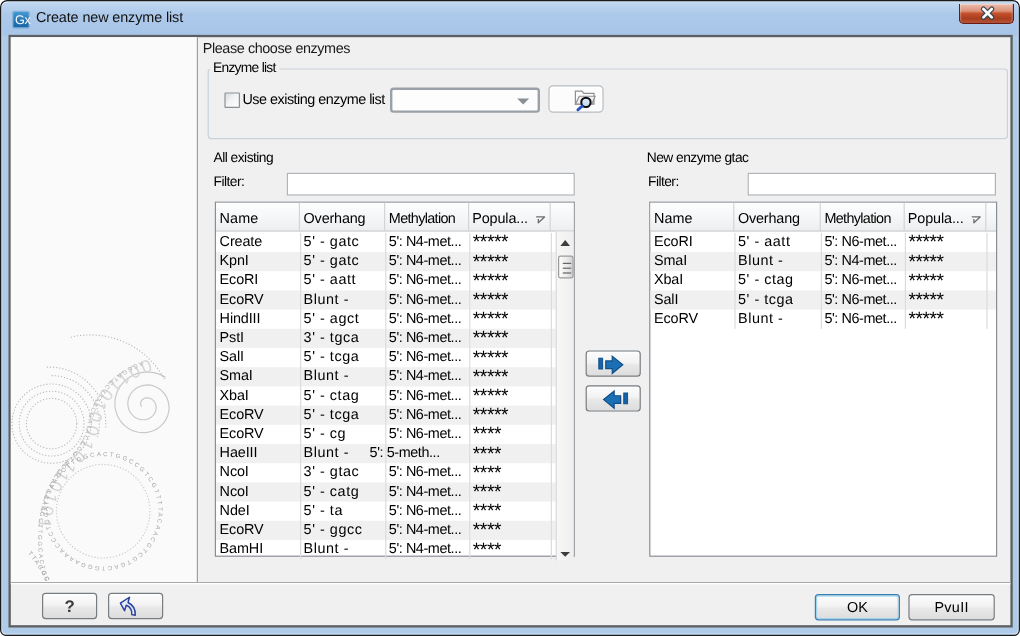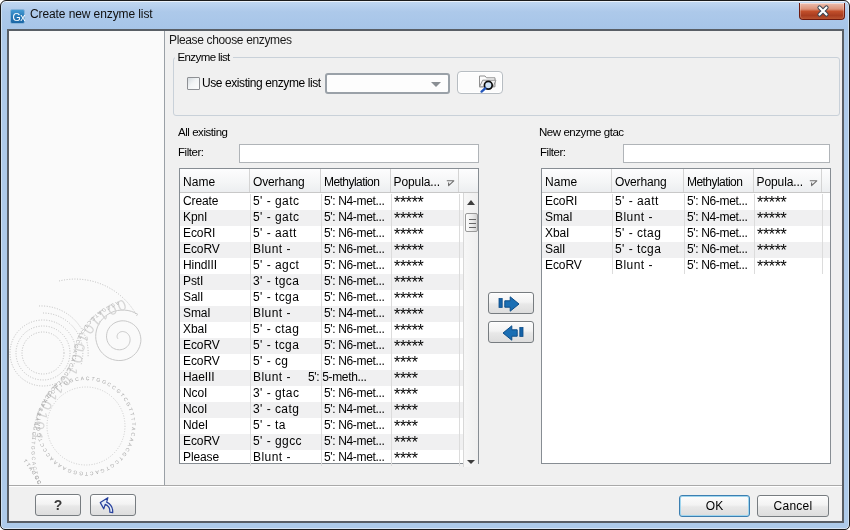--- a/index.html
+++ b/index.html
@@ -196,38 +196,38 @@
             <div class="td c3 star" style="left:211px;width:70px">****</div>
           </div>
           <div class="trow" style="top:217px;width:283px">
             <div class="td c0" style="left:0px;width:70px">NcoI</div>
             <div class="td c1" style="left:70px;width:71px">3' - gtac</div>
             <div class="td c2" style="left:141px;width:70px">5': N6-met...</div>
             <div class="td c3 star" style="left:211px;width:70px">****</div>
           </div>
           <div class="trow alt" style="top:233px;width:283px">
             <div class="td c0" style="left:0px;width:70px">NcoI</div>
-            <div class="td c1" style="left:70px;width:71px">3' - catg</div>
+            <div class="td c1" style="left:70px;width:71px">5' - catg</div>
             <div class="td c2" style="left:141px;width:70px">5': N4-met...</div>
             <div class="td c3 star" style="left:211px;width:70px">****</div>
           </div>
           <div class="trow" style="top:249px;width:283px">
             <div class="td c0" style="left:0px;width:70px">NdeI</div>
             <div class="td c1" style="left:70px;width:71px">5' - ta</div>
             <div class="td c2" style="left:141px;width:70px">5': N6-met...</div>
             <div class="td c3 star" style="left:211px;width:70px">****</div>
           </div>
           <div class="trow alt" style="top:265px;width:283px">
             <div class="td c0" style="left:0px;width:70px">EcoRV</div>
             <div class="td c1" style="left:70px;width:71px">5' - ggcc</div>
             <div class="td c2" style="left:141px;width:70px">5': N4-met...</div>
             <div class="td c3 star" style="left:211px;width:70px">****</div>
           </div>
           <div class="trow" style="top:281px;width:283px">
-            <div class="td c0" style="left:0px;width:70px">Please</div>
+            <div class="td c0" style="left:0px;width:70px">BamHI</div>
             <div class="td c1" style="left:70px;width:71px">Blunt -</div>
             <div class="td c2" style="left:141px;width:70px">5': N4-met...</div>
             <div class="td c3 star" style="left:211px;width:70px">****</div>
           </div>
         </div>
       <div class="colsep" style="left:70px;height:272px;top:25px"></div>
       <div class="colsep" style="left:141px;height:272px;top:25px"></div>
       <div class="colsep" style="left:211px;height:272px;top:25px"></div>
       <div class="colsep" style="left:279px;height:272px;top:25px"></div>
 
@@ -306,15 +306,15 @@
 
     <div id="sep"></div>
 
     <div class="btn" style="left:26px;top:463px;width:46px;height:22px;text-align:center;font-size:14px;font-weight:bold;color:#3a3a3a;line-height:20px">?</div>
     <div class="btn" style="left:81px;top:463px;width:46px;height:22px">
       <svg width="44" height="20" viewBox="0 0 44 20">
         <path d="M9.3 7.6 L16.9 2.7 L15.7 7.1 C19.8 9.1 22.0 13.0 21.7 17.7 L18.8 17.2 C19.1 13.4 17.4 10.6 14.2 9.4 L12.8 13.9 Z" fill="#e4ebf7" stroke="#27409c" stroke-width="1.2" stroke-linejoin="round"></path>
       </svg>
     </div>
     <div class="btn" id="okbtn" style="left:670px;top:464px;width:71px;height:22px;text-align:center;font-size:12px;line-height:20px">OK</div>
-    <div class="btn" style="left:748px;top:464px;width:72px;height:22px;text-align:center;font-size:12px;letter-spacing:.25px;line-height:20px">Cancel</div>
+    <div class="btn" style="left:748px;top:464px;width:72px;height:22px;text-align:center;font-size:12px;letter-spacing:.25px;line-height:20px">PvuII</div>
   </div>
 </div>
 
 </body></html>

